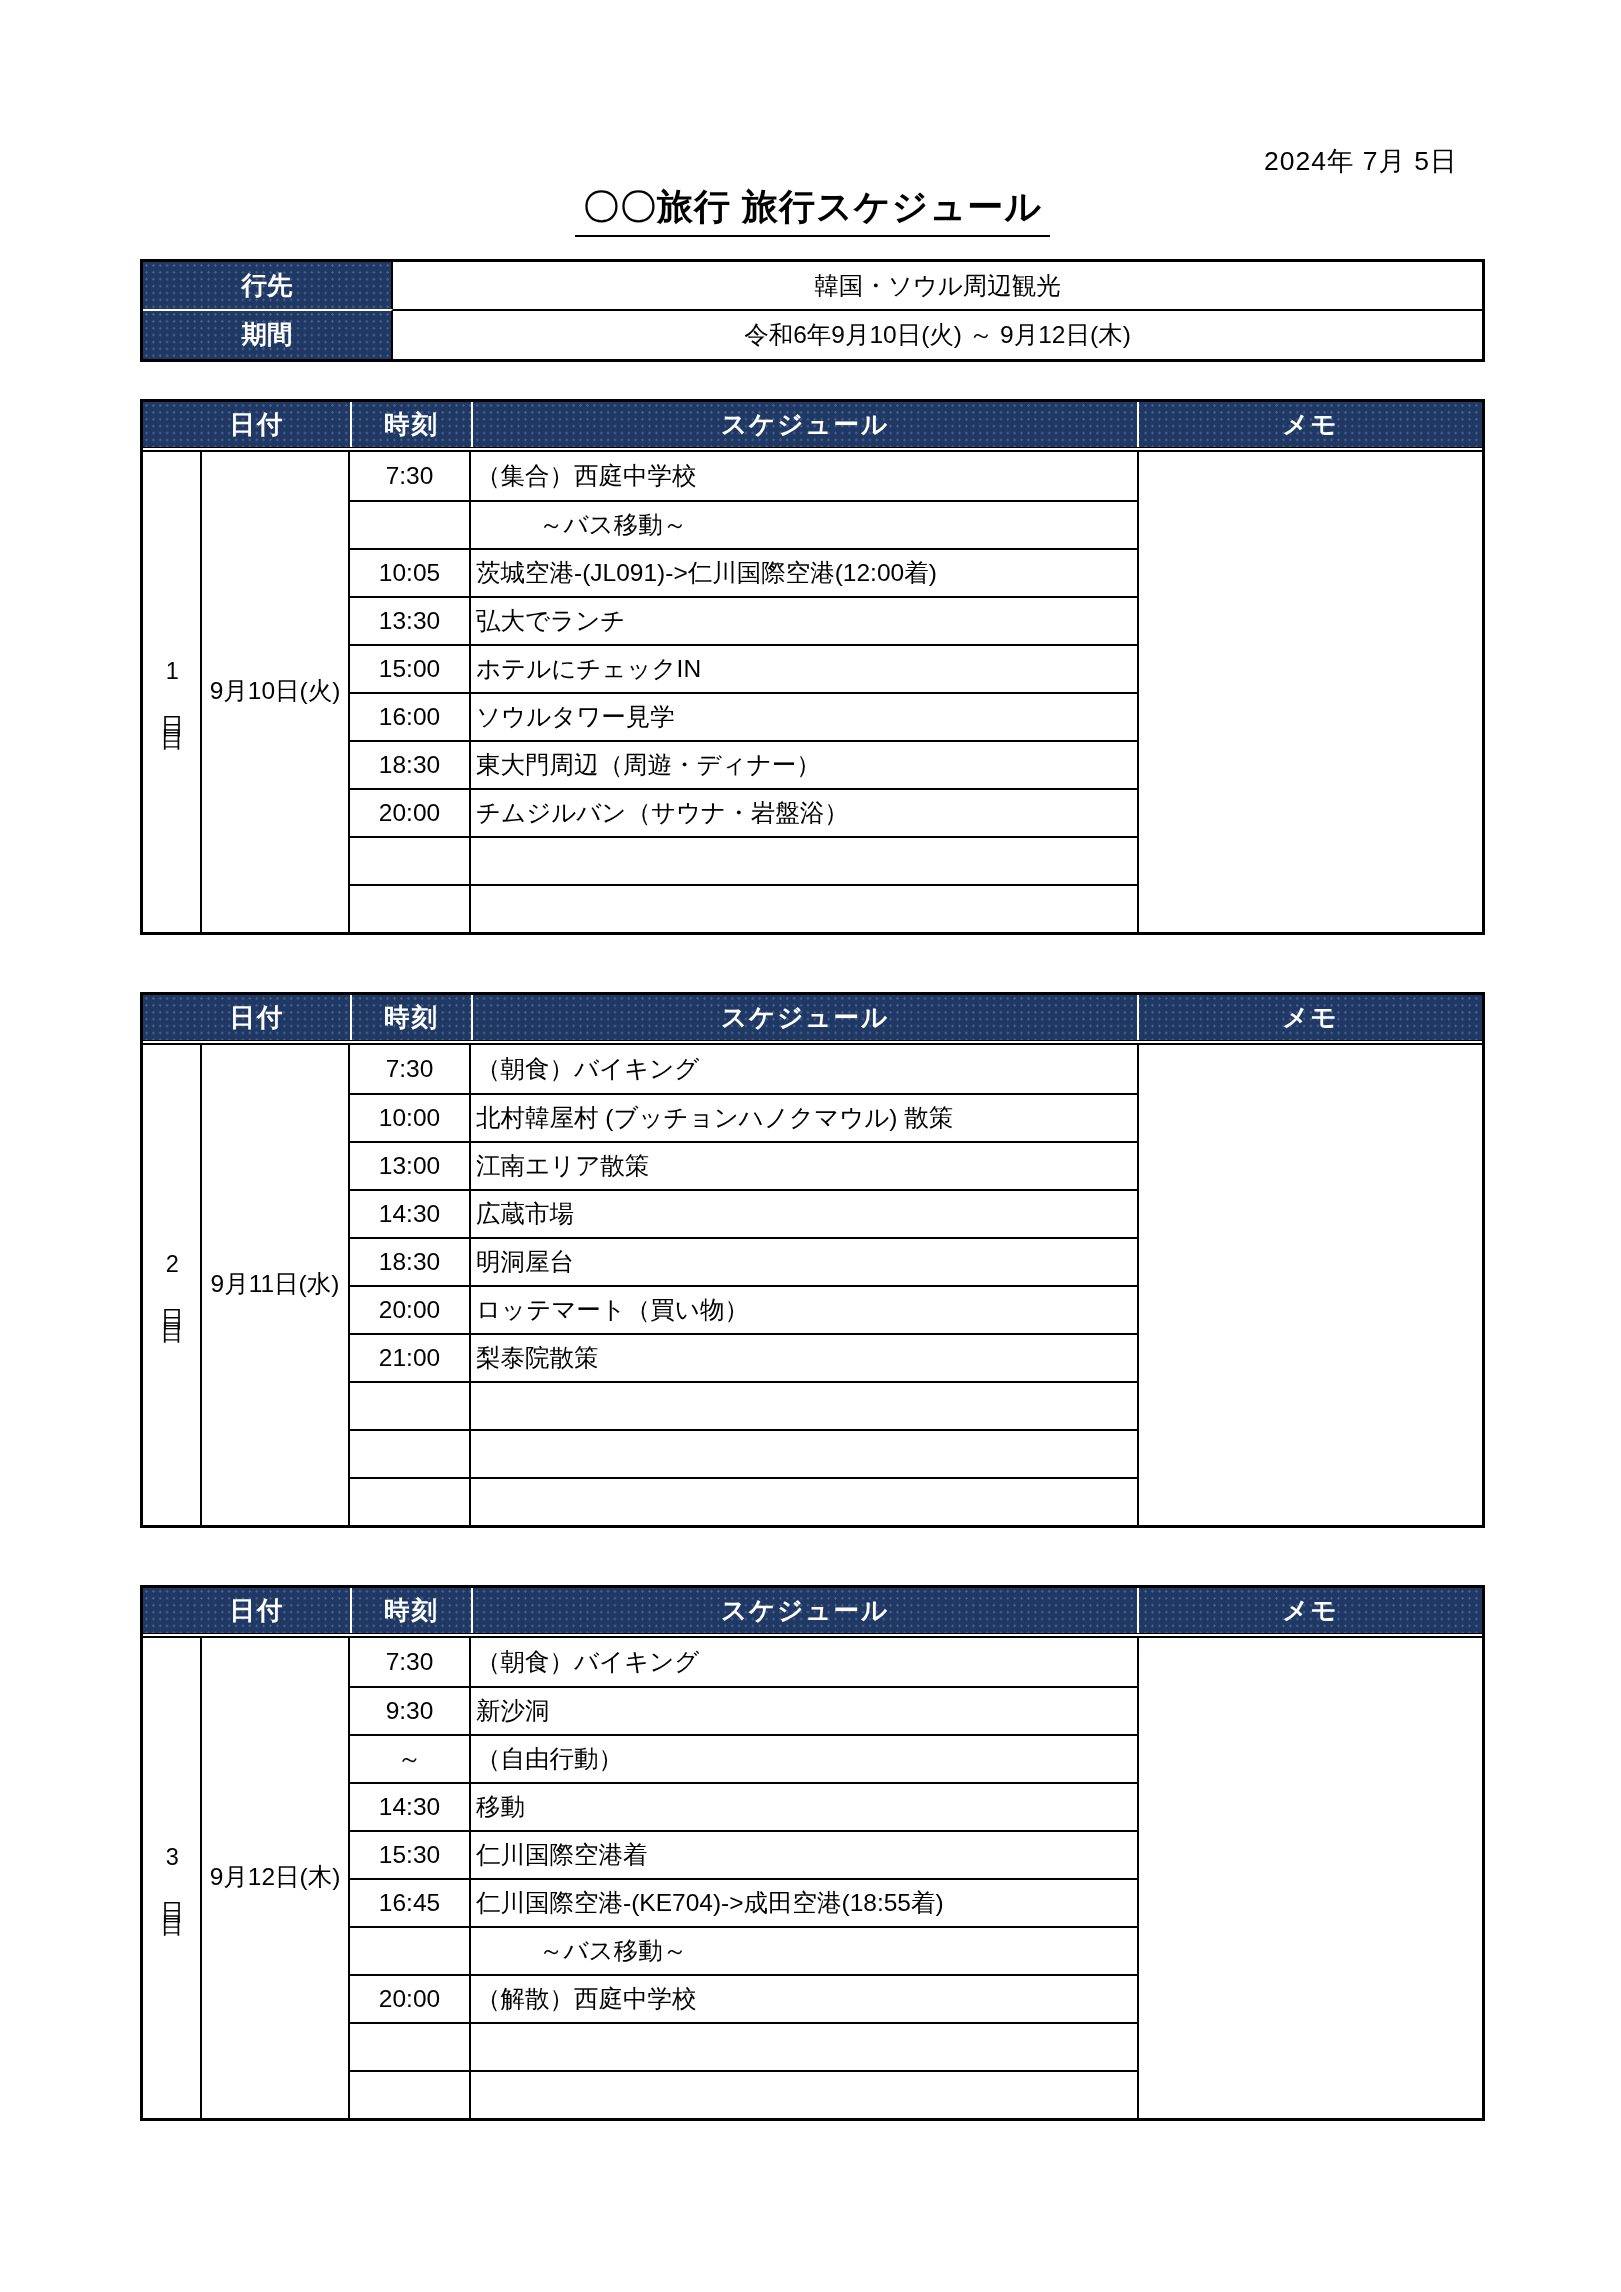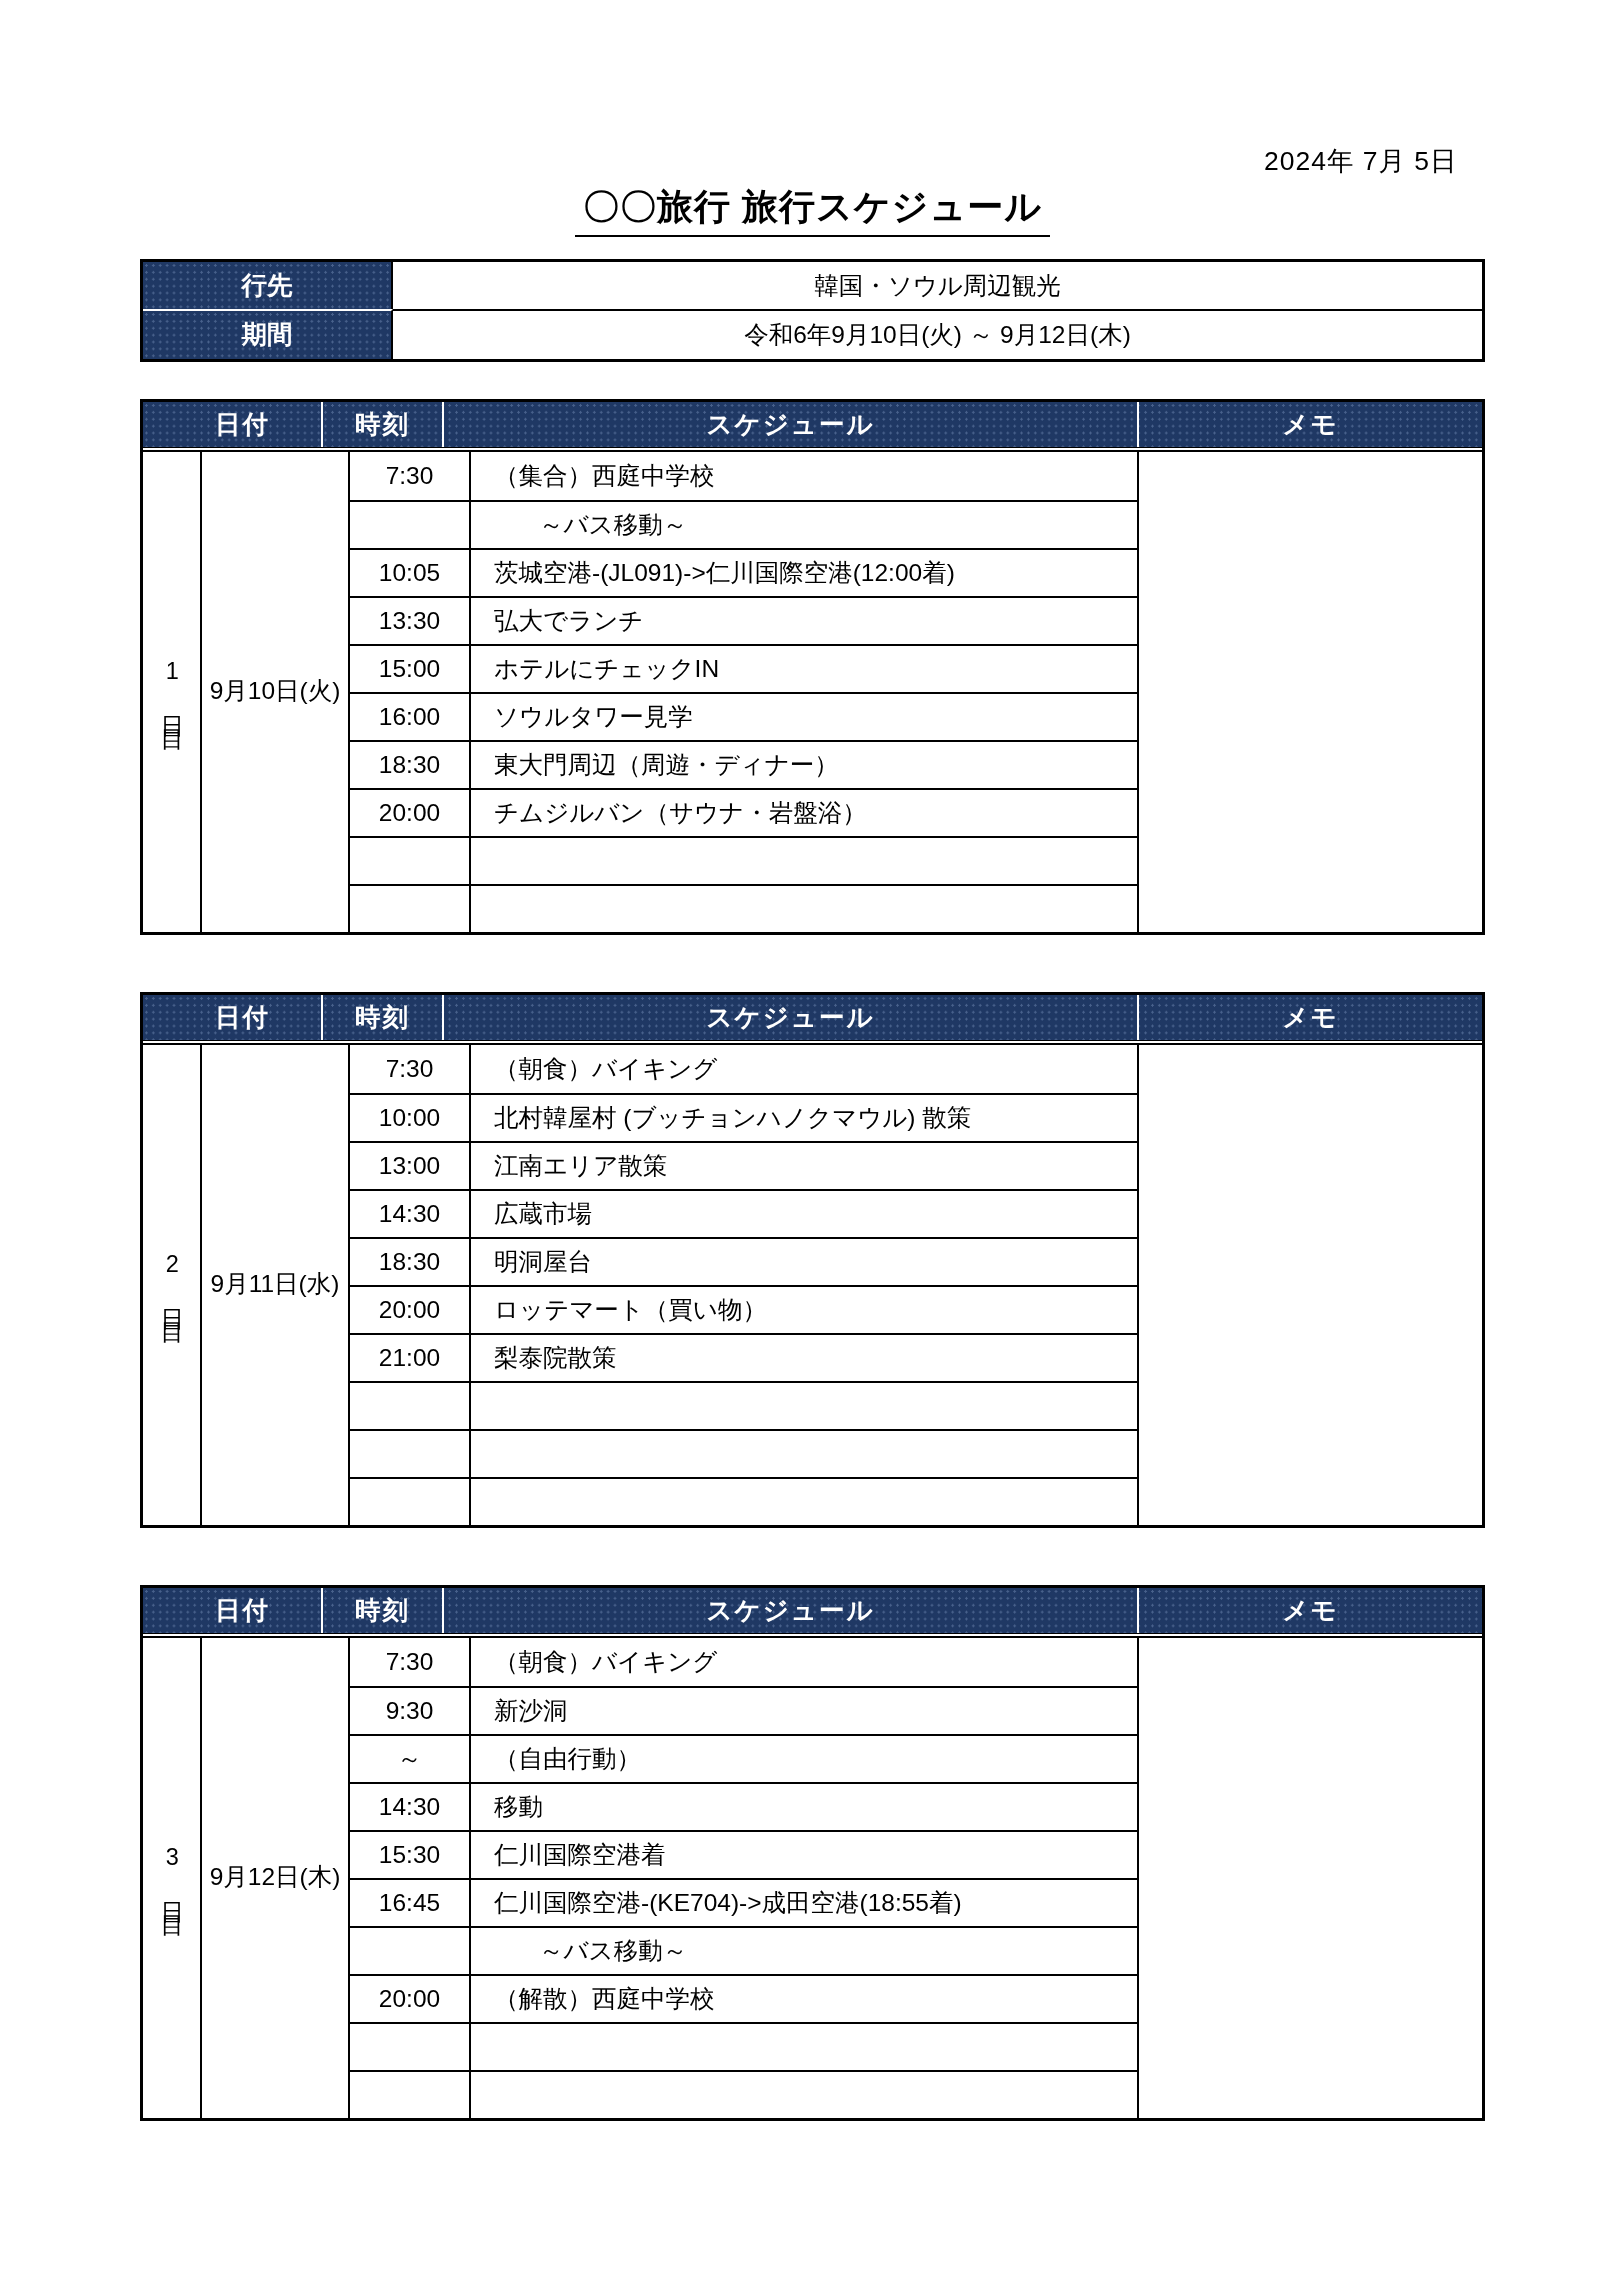--- a/index.html
+++ b/index.html
@@ -30,38 +30,38 @@
   .info-row.second .info-label{border-top:2.9px solid #fff;}
   .info-value{flex:1;box-sizing:border-box;display:flex;align-items:center;justify-content:center;font-size:24.5px;}
   .info-row.second .info-value{border-top:2.9px solid #000;}
   
   .sched{border:3.9px solid #000;}
   .sched.t1{margin-top:37px;}
   .sched.t2,.sched.t3{margin-top:57px;}
   .thead{display:flex;height:45px;}
   .th{color:#fff;font-weight:bold;font-size:25.5px;box-sizing:border-box;
       display:flex;align-items:center;justify-content:center;letter-spacing:2px;}
-  .th-date{width:178px;padding-left:21px;}
+  .th-date{width:207px;padding-left:21px;}
   .th-time{width:121px;border-left:2px solid #fff;}
   .th-item{flex:1;border-left:2px solid #fff;}
   .th-memo{width:345px;border-left:2px solid #fff;}
   .hsep{height:2px;background:#fff;border-top:1px solid #000;border-bottom:2.9px solid #000;}
   .tbody{display:flex;}
   .col-day{width:59px;box-sizing:border-box;border-right:2px solid #000;
            display:flex;align-items:center;justify-content:center;}
   .vert{writing-mode:vertical-rl;text-orientation:upright;font-size:23.5px;letter-spacing:13.7px;line-height:1;}
   .col-date{width:148px;box-sizing:border-box;border-right:2px solid #000;
             display:flex;flex-direction:row;align-items:center;justify-content:center;
             font-size:24.5px;line-height:1.9;text-align:center;}
   .col-rows{flex:1;display:flex;flex-direction:column;}
   .row{display:flex;height:48px;box-sizing:border-box;}
   .row + .row{border-top:2.9px solid #000;}
   .cell-time{width:121px;box-sizing:border-box;border-right:2px solid #000;
              display:flex;align-items:center;justify-content:center;font-size:24.5px;}
-  .cell-item{flex:1;display:flex;align-items:center;padding-left:23px;font-size:24.5px;white-space:nowrap;overflow:hidden;}
+  .cell-item{flex:1;display:flex;align-items:center;padding-left:5px;font-size:24.5px;white-space:nowrap;overflow:hidden;}
   .cell-item.bus{padding-left:68px;}
   .col-memo{width:345px;box-sizing:border-box;border-left:2.9px solid #000;font-size:24.5px;}
 </style>
 </head>
 <body>
 
 <div class="page">
 
   <div class="doc-date">2024年 7月 5日</div>
 

